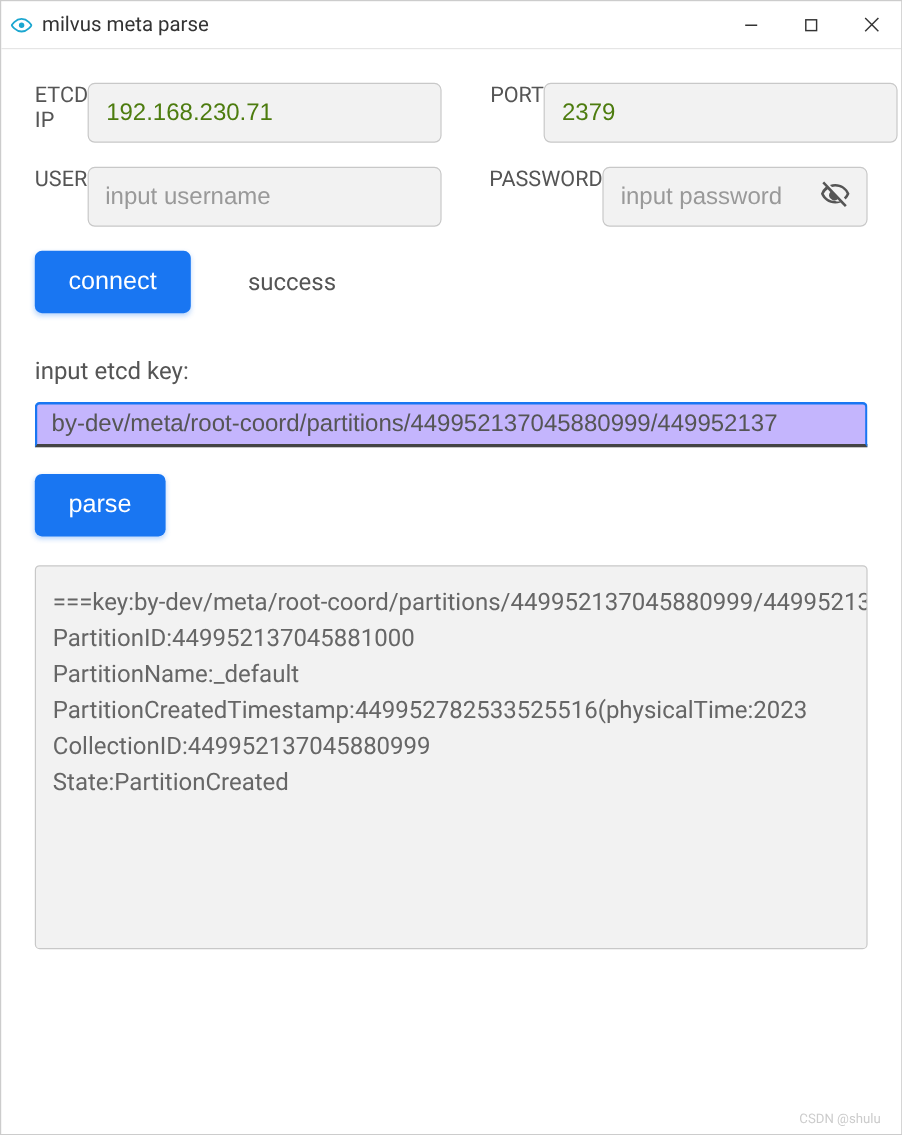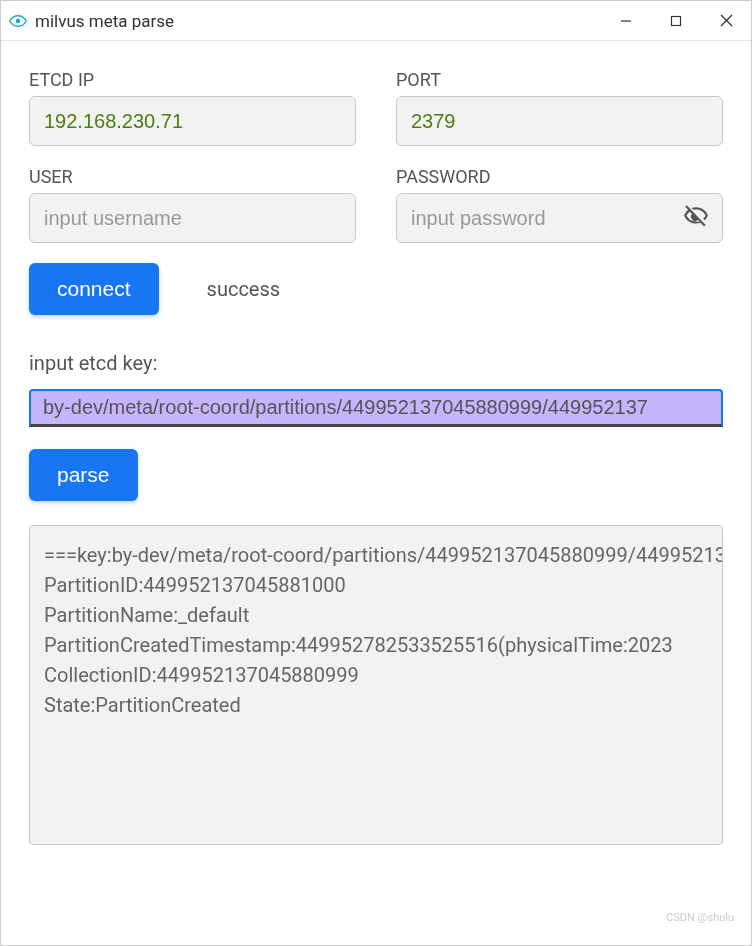--- a/index.html
+++ b/index.html
@@ -37,21 +37,21 @@
     }
     .win-btn svg { stroke: #333; }
     .content {
       padding: 28px 28px 16px 28px;
     }
     .row {
       display: flex;
       gap: 40px;
       margin-bottom: 20px;
     }
-    .field { flex: 1; display: flex; flex-direction: column; }
+    .field { flex: 1; display: flex; flex-direction: row; }
     .field-label {
       font-size: 18px;
       color: #555;
       margin-bottom: 6px;
     }
     .field-input {
       height: 50px;
       border: 1px solid #c8c8c8;
       border-radius: 6px;
       background: #f2f2f2;
@@ -119,21 +119,21 @@
       font-size: 20px;
       color: #666;
       line-height: 1.5;
       overflow: hidden;
       white-space: pre;
       font-family: inherit;
       resize: none;
     }
     .watermark {
       position: absolute;
-      bottom: 22px;
+      bottom: 7px;
       right: 18px;
       font-size: 11px;
       color: #ccc;
     }
   </style>
 </head>
 <body>
 
 <div class="titlebar">
   <span class="app-icon">

